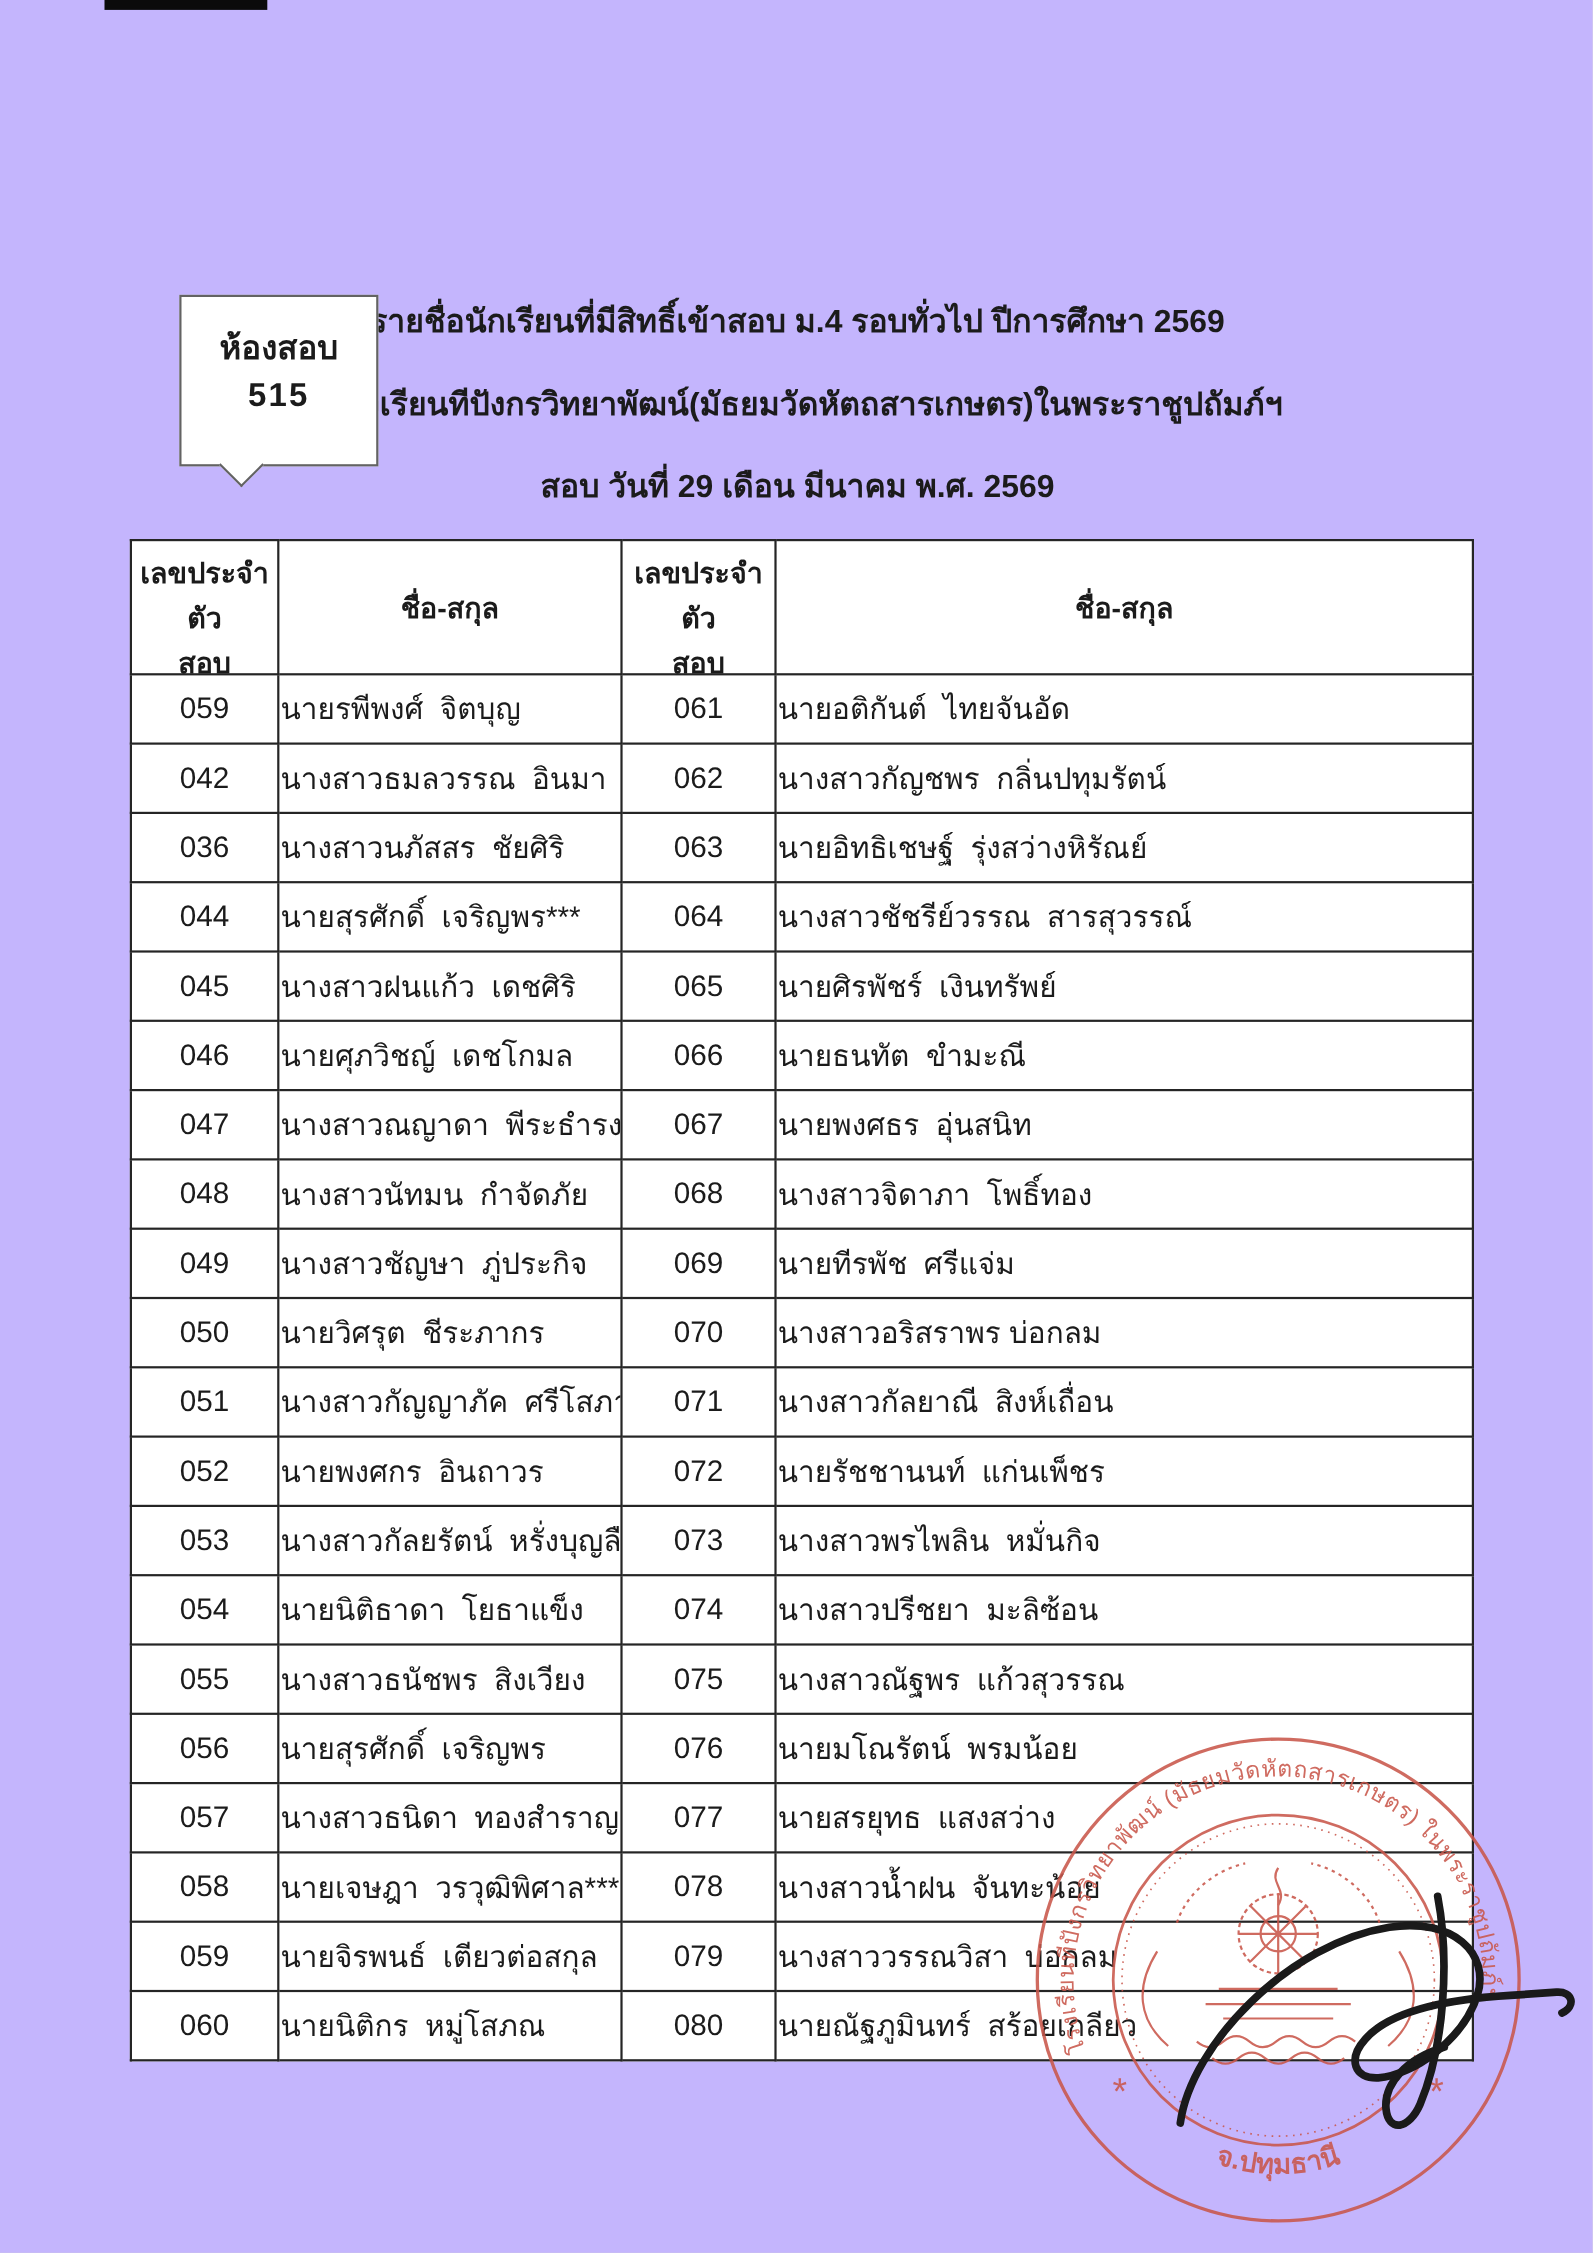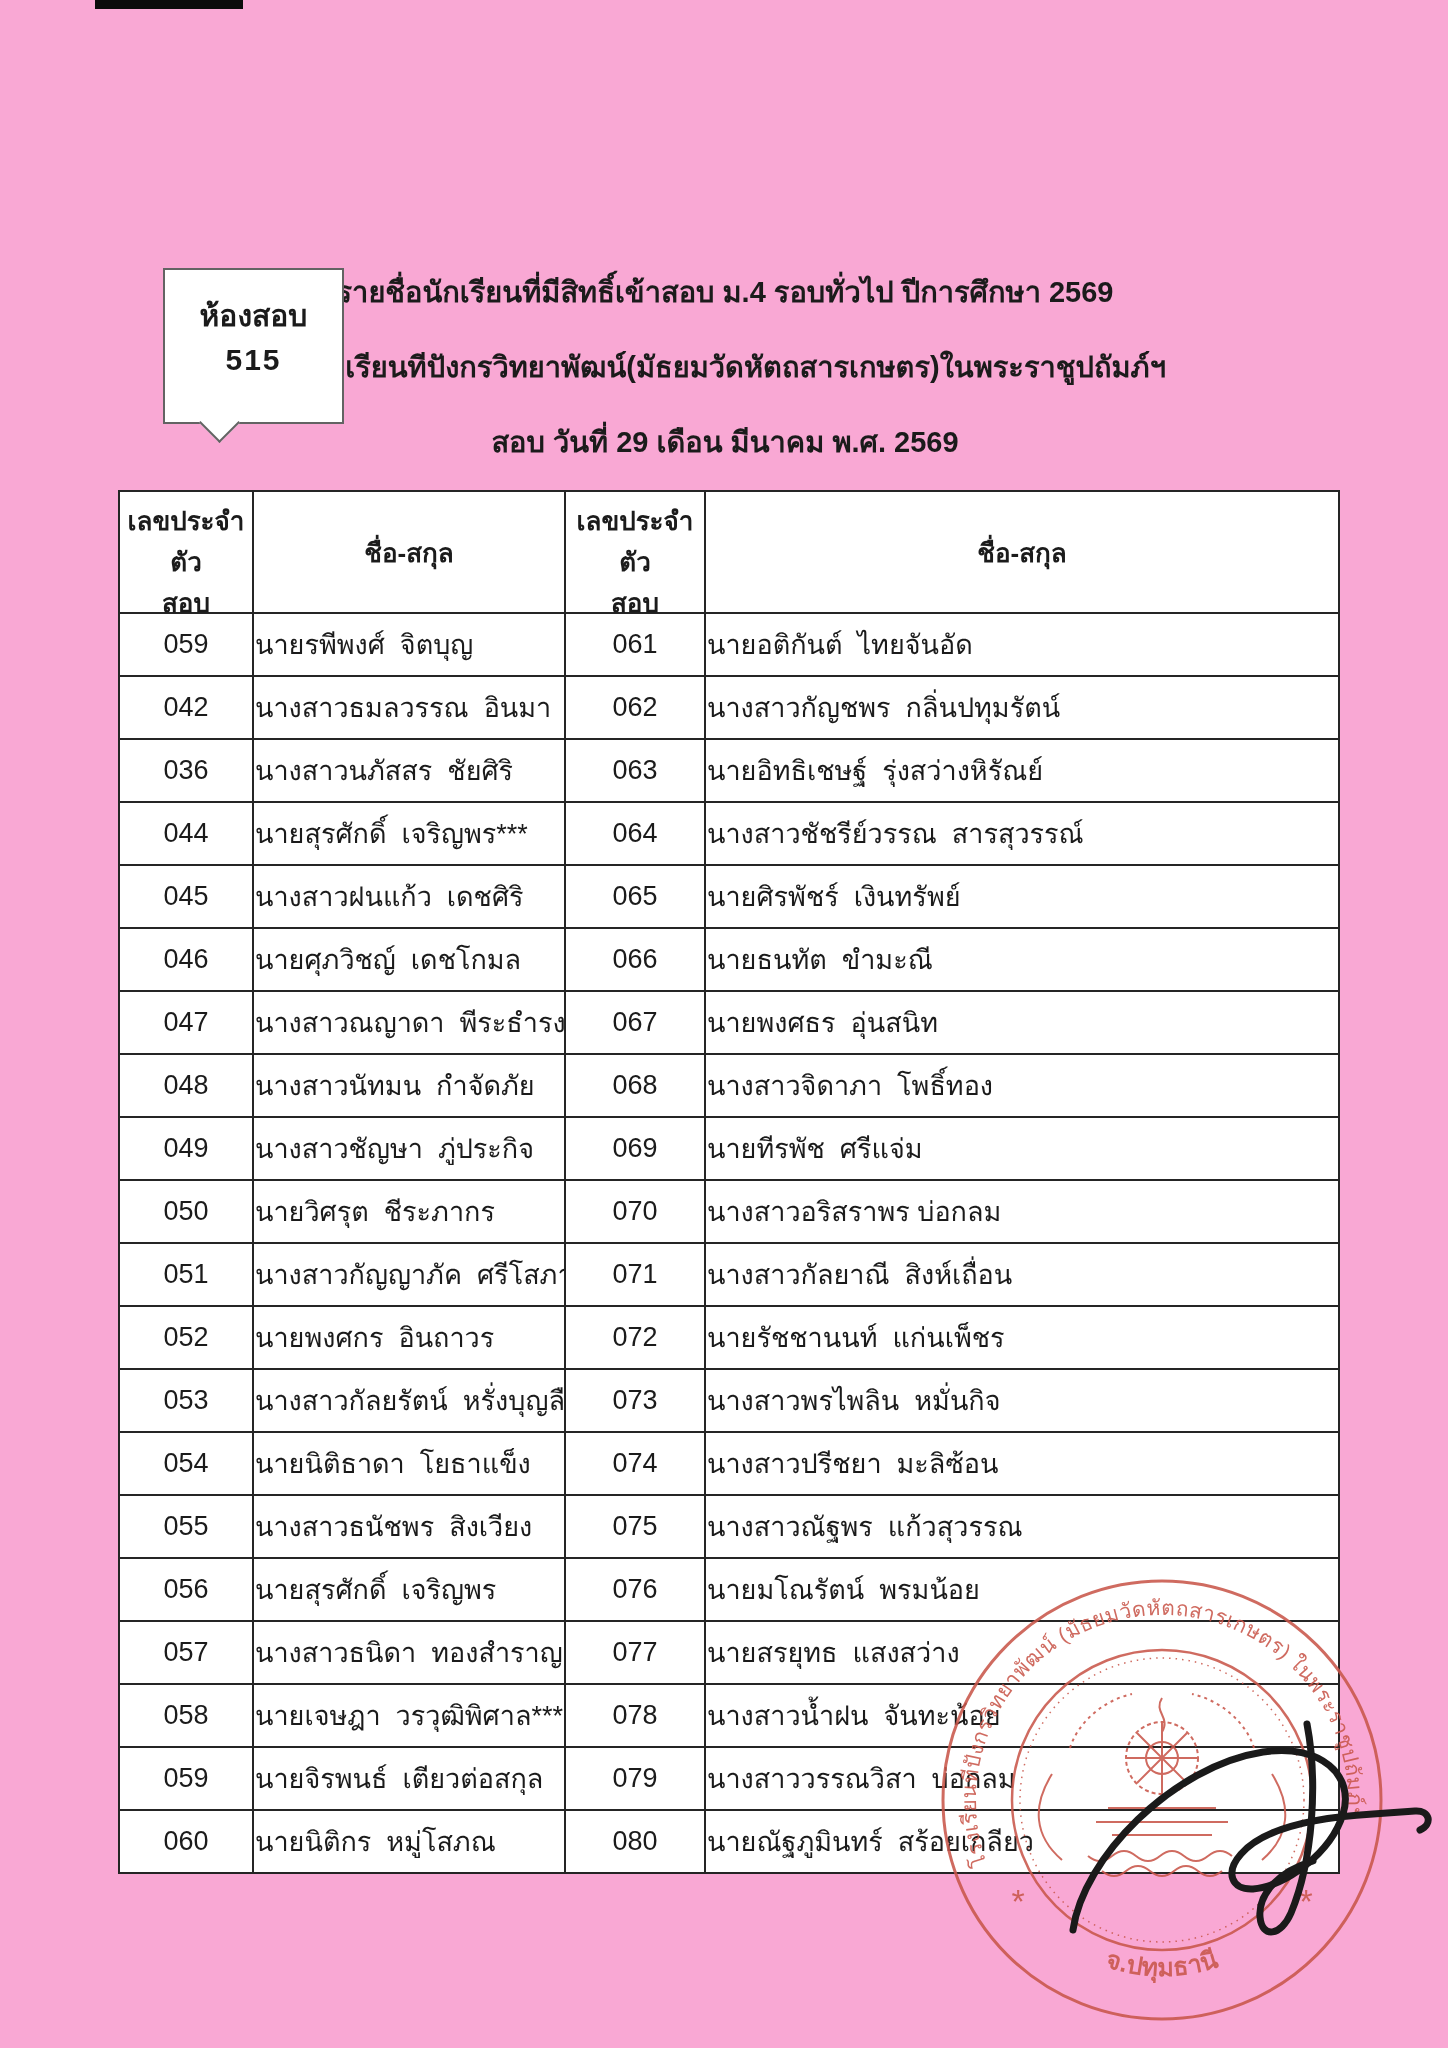--- a/index.html
+++ b/index.html
@@ -1,18 +1,18 @@
 <!DOCTYPE html>
 <html><head>
 <meta charset="utf-8">
 <style>
   html,body { margin:0; padding:0; background:#e8e8e6; }
   body { font-family: "Liberation Sans", "DejaVu Sans", sans-serif; color:#1b1b1b; }
   .page {
-    position:relative; width:1448px; height:2048px; background:#f9a8d4;
+    position:relative; width:1448px; height:2048px; background:#c4b5fd;
     margin:0 auto; overflow:hidden; border-right:1px solid #d8d8d4; border-bottom:1px solid #d8d8d4;
   }
   .scan-mark { position:absolute; left:95px; top:0; width:148px; height:9px; background:#0b0b0b; }
 
   
   .room-callout {
     position:absolute; left:163px; top:268px; width:181px; height:156px;
     border:2px solid #636363; background:#fff; box-sizing:border-box; z-index:2;
   }
   .room-callout .room-label { margin-top:22px; text-align:center; font-size:30px; font-weight:600; }

